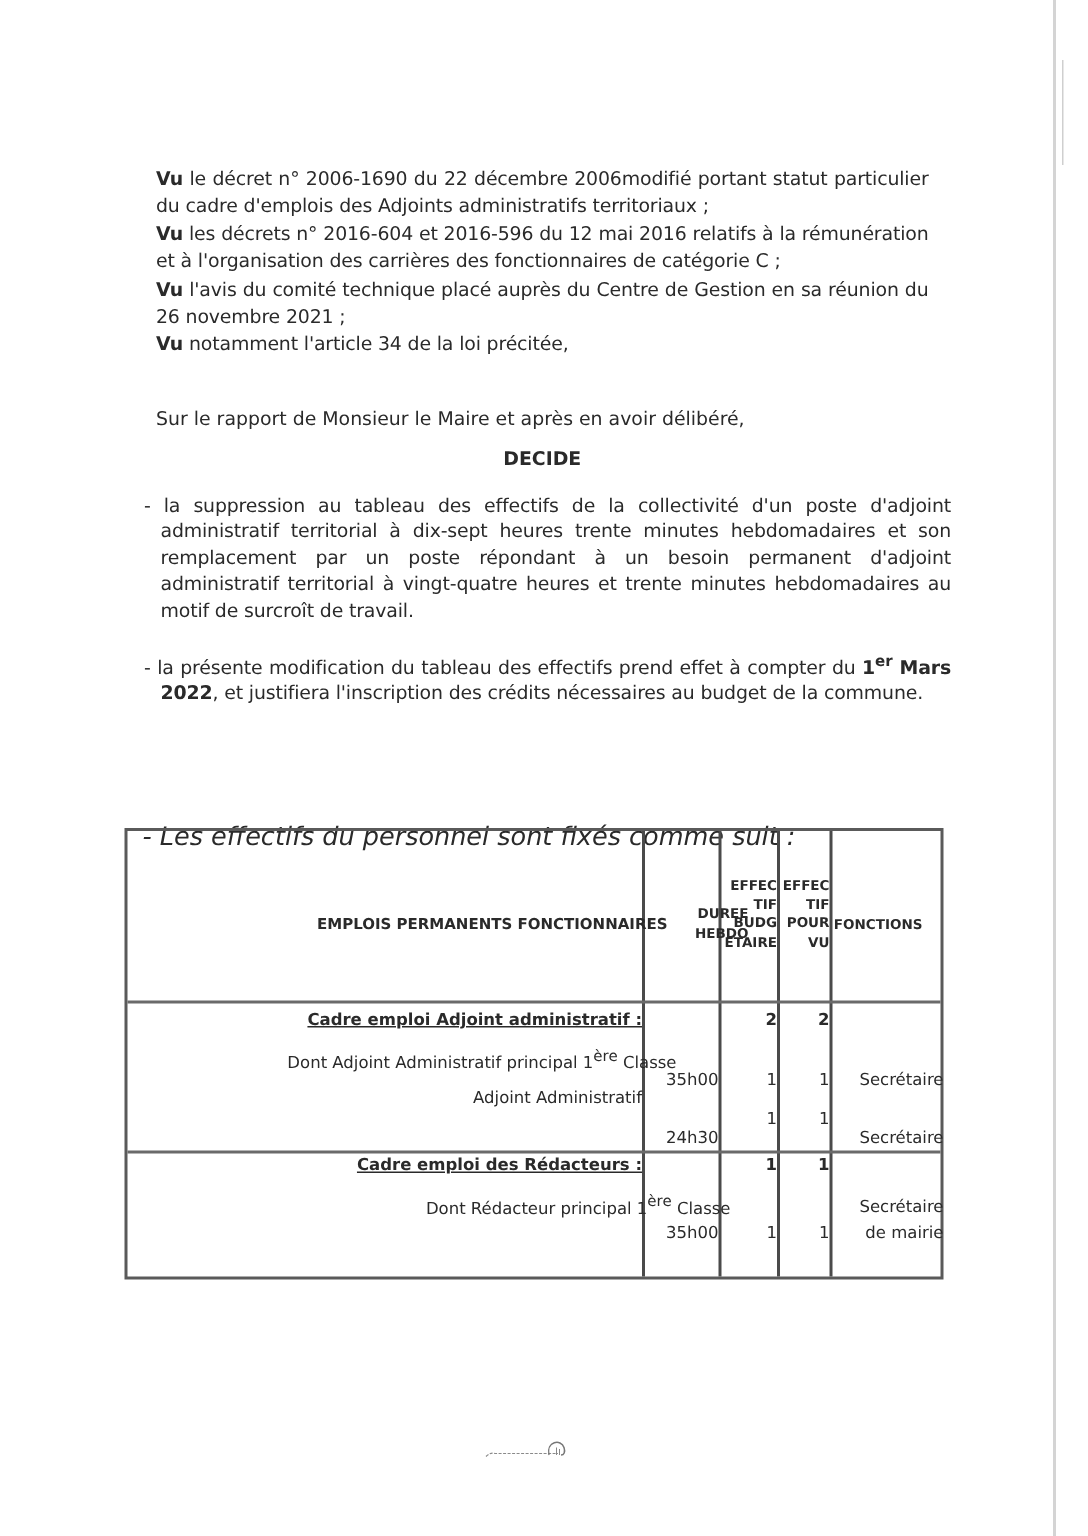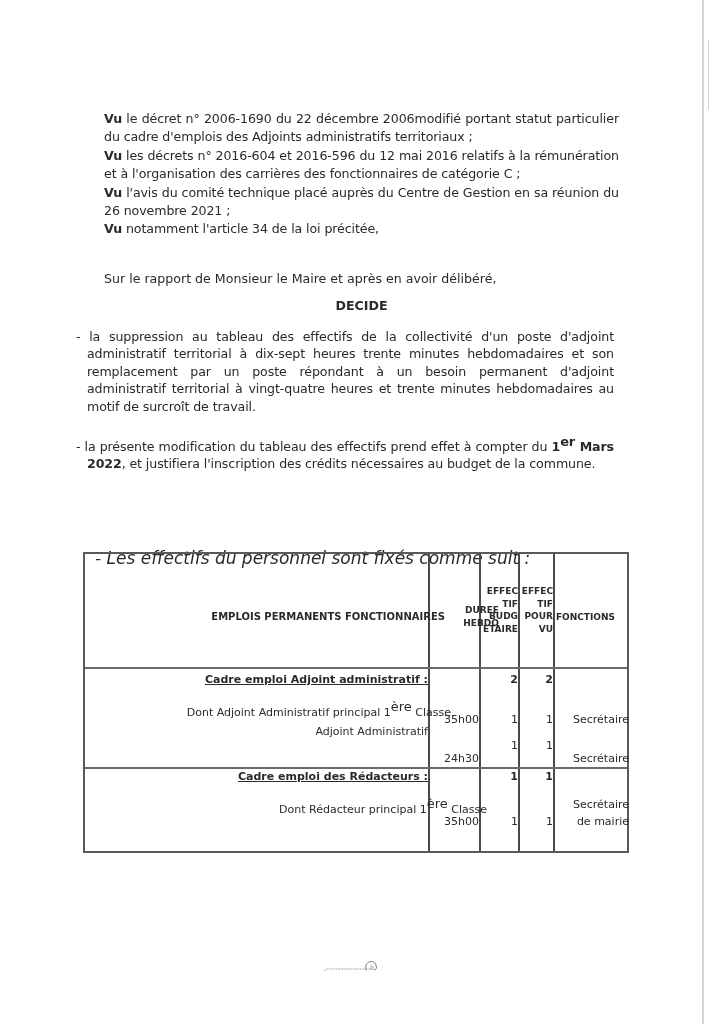--- a/index.html
+++ b/index.html
@@ -16,32 +16,32 @@
     background: #cfcfcf;
   }
   .para {
     position: absolute; left: 104px; width: 515px;
     font-size: 12.6px; line-height: 18.4px; text-align: justify;
     letter-spacing: -0.1px;
   }
   .para p { margin: 0; }
   .vu { font-weight: bold; }
   .bullet {
-    position: absolute; left: 76px; width: 527px;
+    position: absolute; left: 96px; width: 527px;
     font-size: 12.6px; line-height: 17.4px; text-align: justify;
     padding-left: 11px; text-indent: -11px; letter-spacing: -0.1px;
   }
   .bullet b { font-weight: bold; }
   .decide {
     position: absolute; left: 104px; width: 515px; top: 298px;
     text-align: center; font-weight: bold; font-size: 12.6px;
   }
   .rapport { position: absolute; left: 104px; top: 271px; font-size: 12.6px; }
   .effectifs-intro { position: absolute; left: 95px; top: 508px; font-size: 17px; font-style: italic; margin-top: 40px; }
-  sup { font-size: 13px; vertical-align: 5px; }
+  sup { font-size: 10px; vertical-align: 5px; }
 
   
   .tbl {
     position: absolute; left: 83px; top: 552px; width: 546px; height: 301px;
     border: 2px solid #5a5a5a; box-sizing: border-box;
   }
   .vline { position: absolute; top: 0; bottom: 0; width: 1.5px; background: #4a4a4a; }
   .hline { position: absolute; left: 0; right: 0; height: 2px; background: #6a6a6a; }
   .cell { position: absolute; font-size: 11px; text-align: right; }
   .hdr { font-weight: bold; font-size: 9px; line-height: 12.5px; text-transform: uppercase; }

